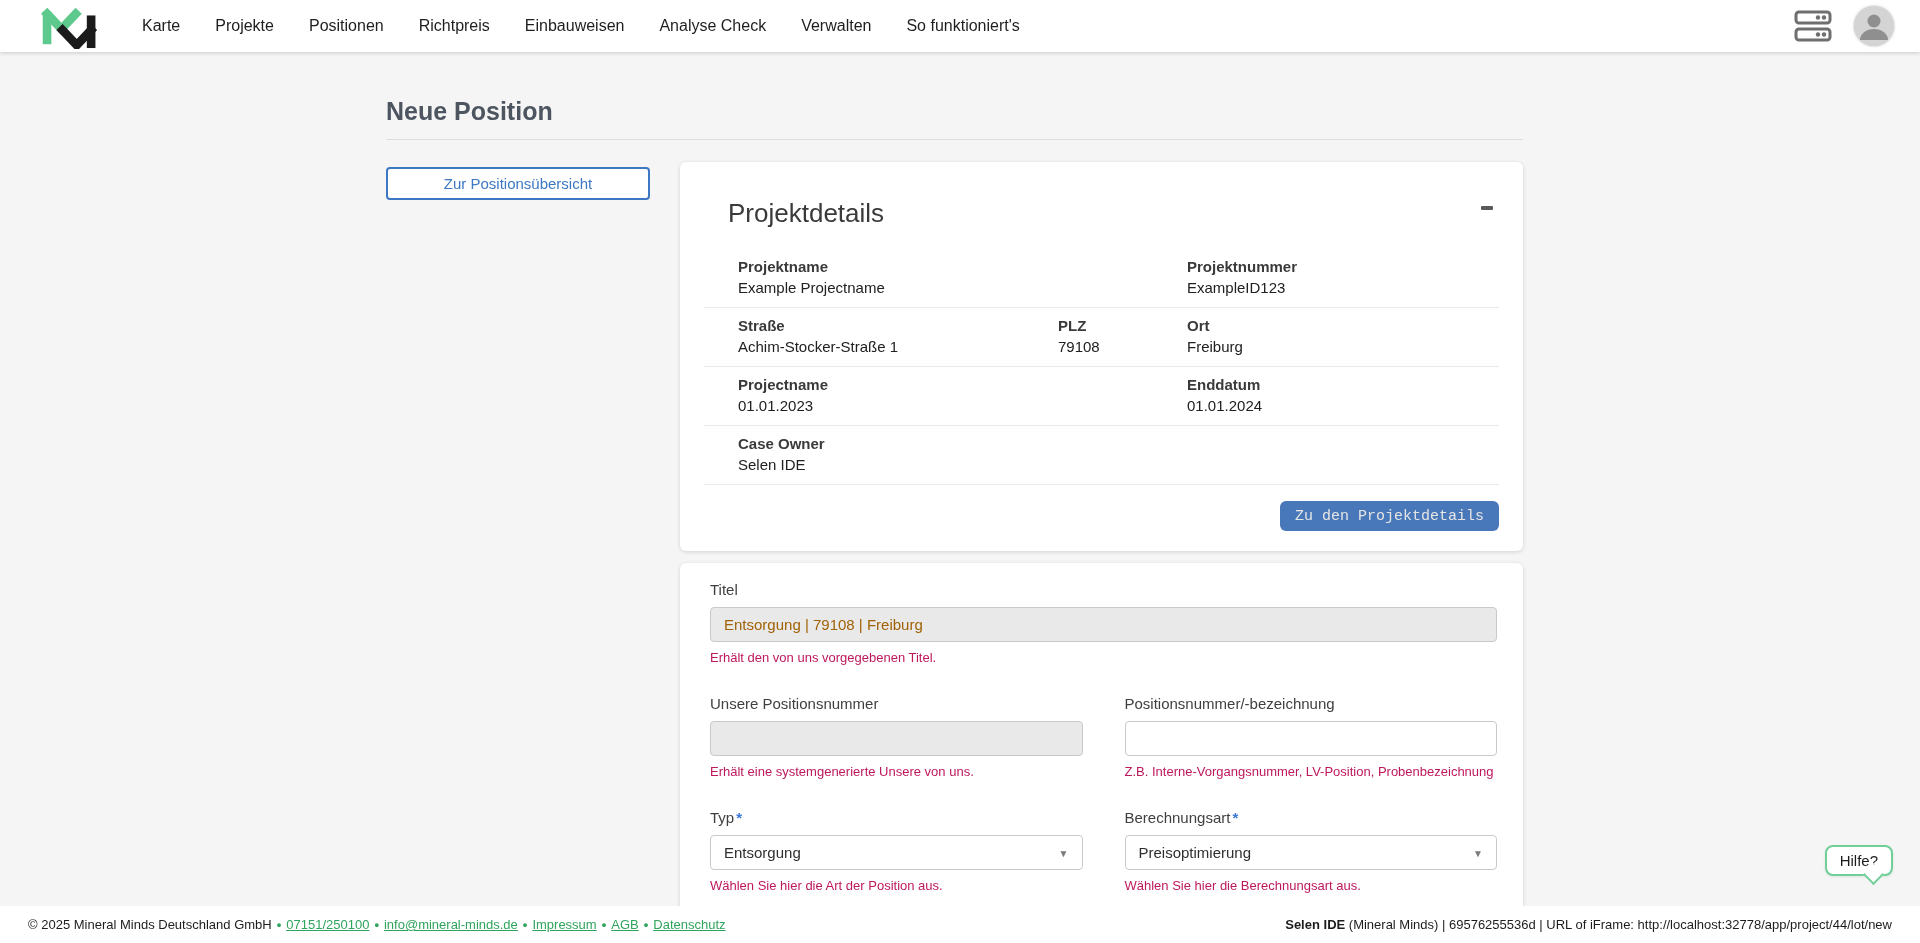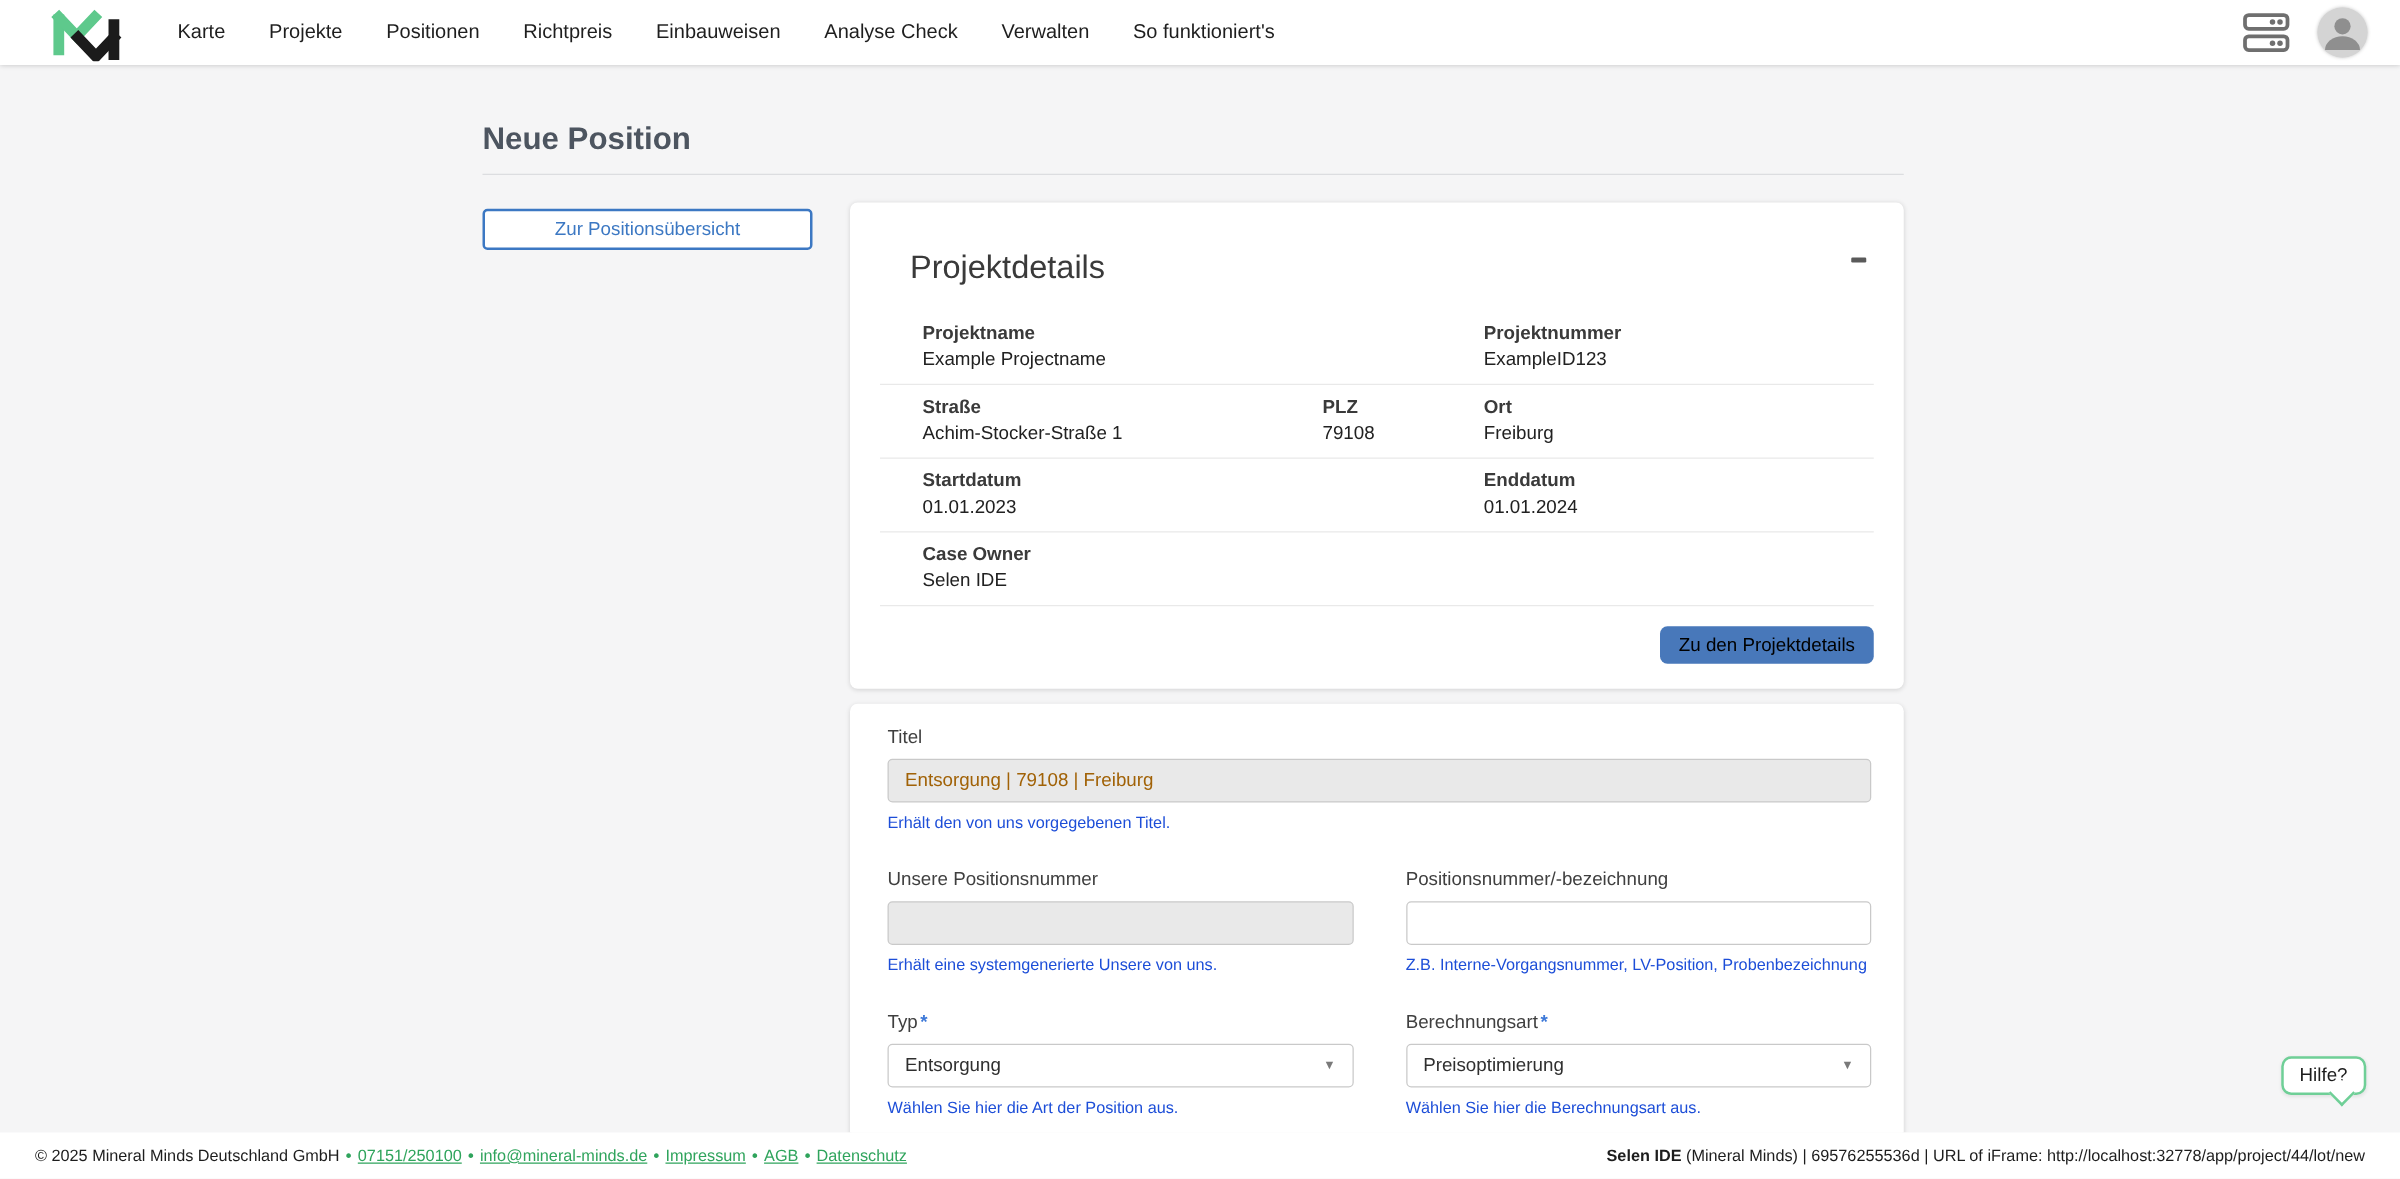--- a/index.html
+++ b/index.html
@@ -92,47 +92,47 @@
     grid-template-columns: 320px 129px 1fr;
     padding: 8px 0 9px 34px;
     border-bottom: 1px solid #e9e9e9;
   }
   .field-label { font-size: 15px; font-weight: 700; color: #3a3a3a; line-height: 20px; }
   .field-value { font-size: 15px; font-weight: 400; color: #212121; line-height: 21px; }
 
   .panel-actions { display: flex; justify-content: flex-end; padding: 16px 24px 20px 24px; }
   .primary-button {
     background: #4878ba;
-    color: #000000;
+    color: #e5e5e5;
     border: none;
     border-radius: 6px;
     height: 30px;
     padding: 0 15px;
     font-size: 15px;
-    font-family: Liberation Sans, sans-serif;
+    font-family: Liberation Mono, monospace;
     cursor: pointer;
   }
 
   
   .form-card { margin-top: 12px; padding: 18px 26px 40px 30px; }
   .form-label { font-size: 15px; font-weight: 500; color: #3f3f3f; margin-bottom: 9px; display: block; }
   .required-star { color: #3c78d8; font-weight: 700; margin-left: 2px; }
   .text-input {
     width: 100%; height: 35px;
     border: 1px solid #c9c9c9;
     border-radius: 4px;
     padding: 0 13px;
     font-size: 15px;
     color: #a16207;
     font-family: "Liberation Sans", sans-serif;
     background: #ffffff;
     outline: none;
   }
   .text-input.disabled { background: #e9e9e9; }
-  .helper-text { font-size: 13px; color: #1d4ed8; margin-top: 8px; }
+  .helper-text { font-size: 13px; color: #be185d; margin-top: 8px; }
   .form-grid { display: grid; grid-template-columns: 1fr 1fr; column-gap: 42px; margin-top: 30px; }
   .select-box {
     position: relative;
     width: 100%; height: 35px;
     border: 1px solid #c9c9c9;
     border-radius: 4px;
     background: #ffffff;
     font-size: 15px;
     color: #2f2f2f;
     display: flex; align-items: center;
@@ -283,21 +283,21 @@
                 <div class="field-value">79108</div>
               </div>
               <div>
                 <div class="field-label">Ort</div>
                 <div class="field-value">Freiburg</div>
               </div>
             </div>
 
             <div class="detail-row">
               <div style="grid-column:1 / span 2;">
-                <div class="field-label">Startdatum</div>
+                <div class="field-label">Projectname</div>
                 <div class="field-value">01.01.2023</div>
               </div>
               <div>
                 <div class="field-label">Enddatum</div>
                 <div class="field-value">01.01.2024</div>
               </div>
             </div>
 
             <div class="detail-row">
               <div style="grid-column:1 / span 3;">

